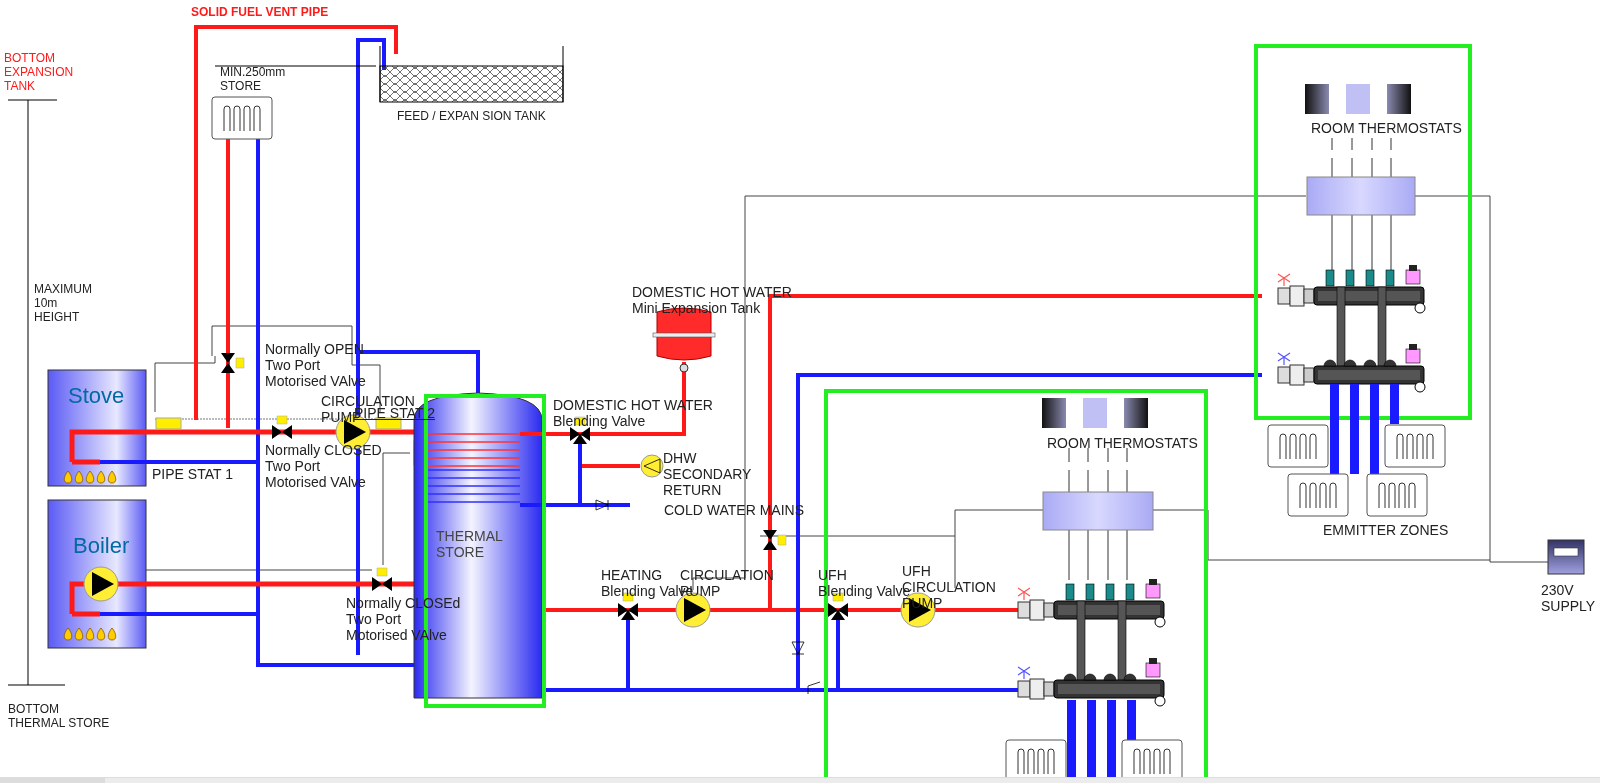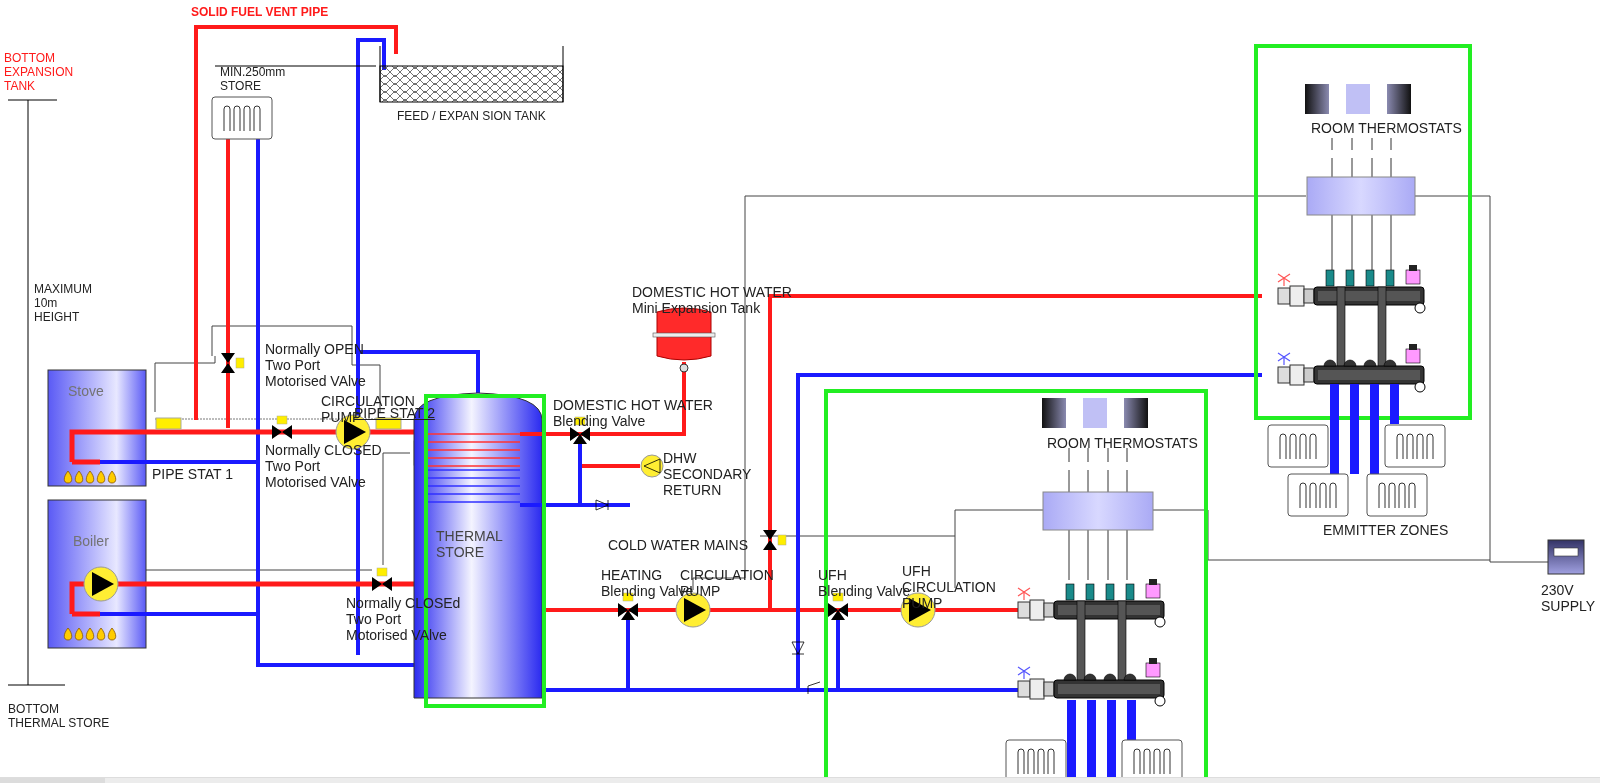--- a/index.html
+++ b/index.html
@@ -3,21 +3,21 @@
 <meta charset="utf-8">
 <style>
   html,body{margin:0;padding:0;background:#fff;}
   body{width:1600px;height:783px;overflow:hidden;position:relative;font-family:"Liberation Sans",sans-serif;}
   #canvas{position:absolute;left:0;top:0;width:1600px;height:783px;}
   .lbl{position:absolute;font-family:"Liberation Sans",sans-serif;color:#222;white-space:pre-line;line-height:1.15;}
   .sm{font-size:14px;}
   .lg{font-size:12px;}
   .red{color:#ff1a1a;}
   .bold{font-weight:bold;}
-  .bigname{font-size:14px;color:#737373;}
+  .bigname{font-size:22px;color:#0369a1;}
   .thermal{font-size:14px;color:#444;}
   .statusbar{position:absolute;left:0;top:777px;width:1600px;height:6px;background:#ececec;border-top:1px solid #ddd;}
   .statusbar .seg{position:absolute;left:0;top:0;width:105px;height:6px;background:#dcdcdc;}
 </style>
 </head>
 <body>
 
 <svg id="canvas" viewBox="0 0 1600 783" xmlns="http://www.w3.org/2000/svg">
   <defs>
     <linearGradient id="cyl" x1="0" x2="1" y1="0" y2="0">
@@ -315,21 +315,21 @@
 PUMP</div>
 <div class="lbl thermal" style="left:436px;top:528px;">THERMAL
 STORE</div>
 <div class="lbl sm" style="left:632px;top:284px;">DOMESTIC HOT WATER
 Mini Expansion Tank</div>
 <div class="lbl sm" style="left:553px;top:397px;">DOMESTIC HOT WATER
 Blending Valve</div>
 <div class="lbl sm" style="left:663px;top:450px;">DHW
 SECONDARY
 RETURN</div>
-<div class="lbl sm" style="left:608px;top:502px;margin-top:35px;">COLD WATER MAINS</div>
+<div class="lbl sm" style="left:664px;top:502px;">COLD WATER MAINS</div>
 <div class="lbl sm" style="left:601px;top:567px;">HEATING
 Blending Valve</div>
 <div class="lbl sm" style="left:680px;top:567px;">CIRCULATION
 PUMP</div>
 <div class="lbl sm" style="left:818px;top:567px;">UFH
 Blending Valve</div>
 <div class="lbl sm" style="left:902px;top:563px;">UFH
 CIRCULATION
 PUMP</div>
 <div class="lbl sm" style="left:1311px;top:120px;">ROOM THERMOSTATS</div>

